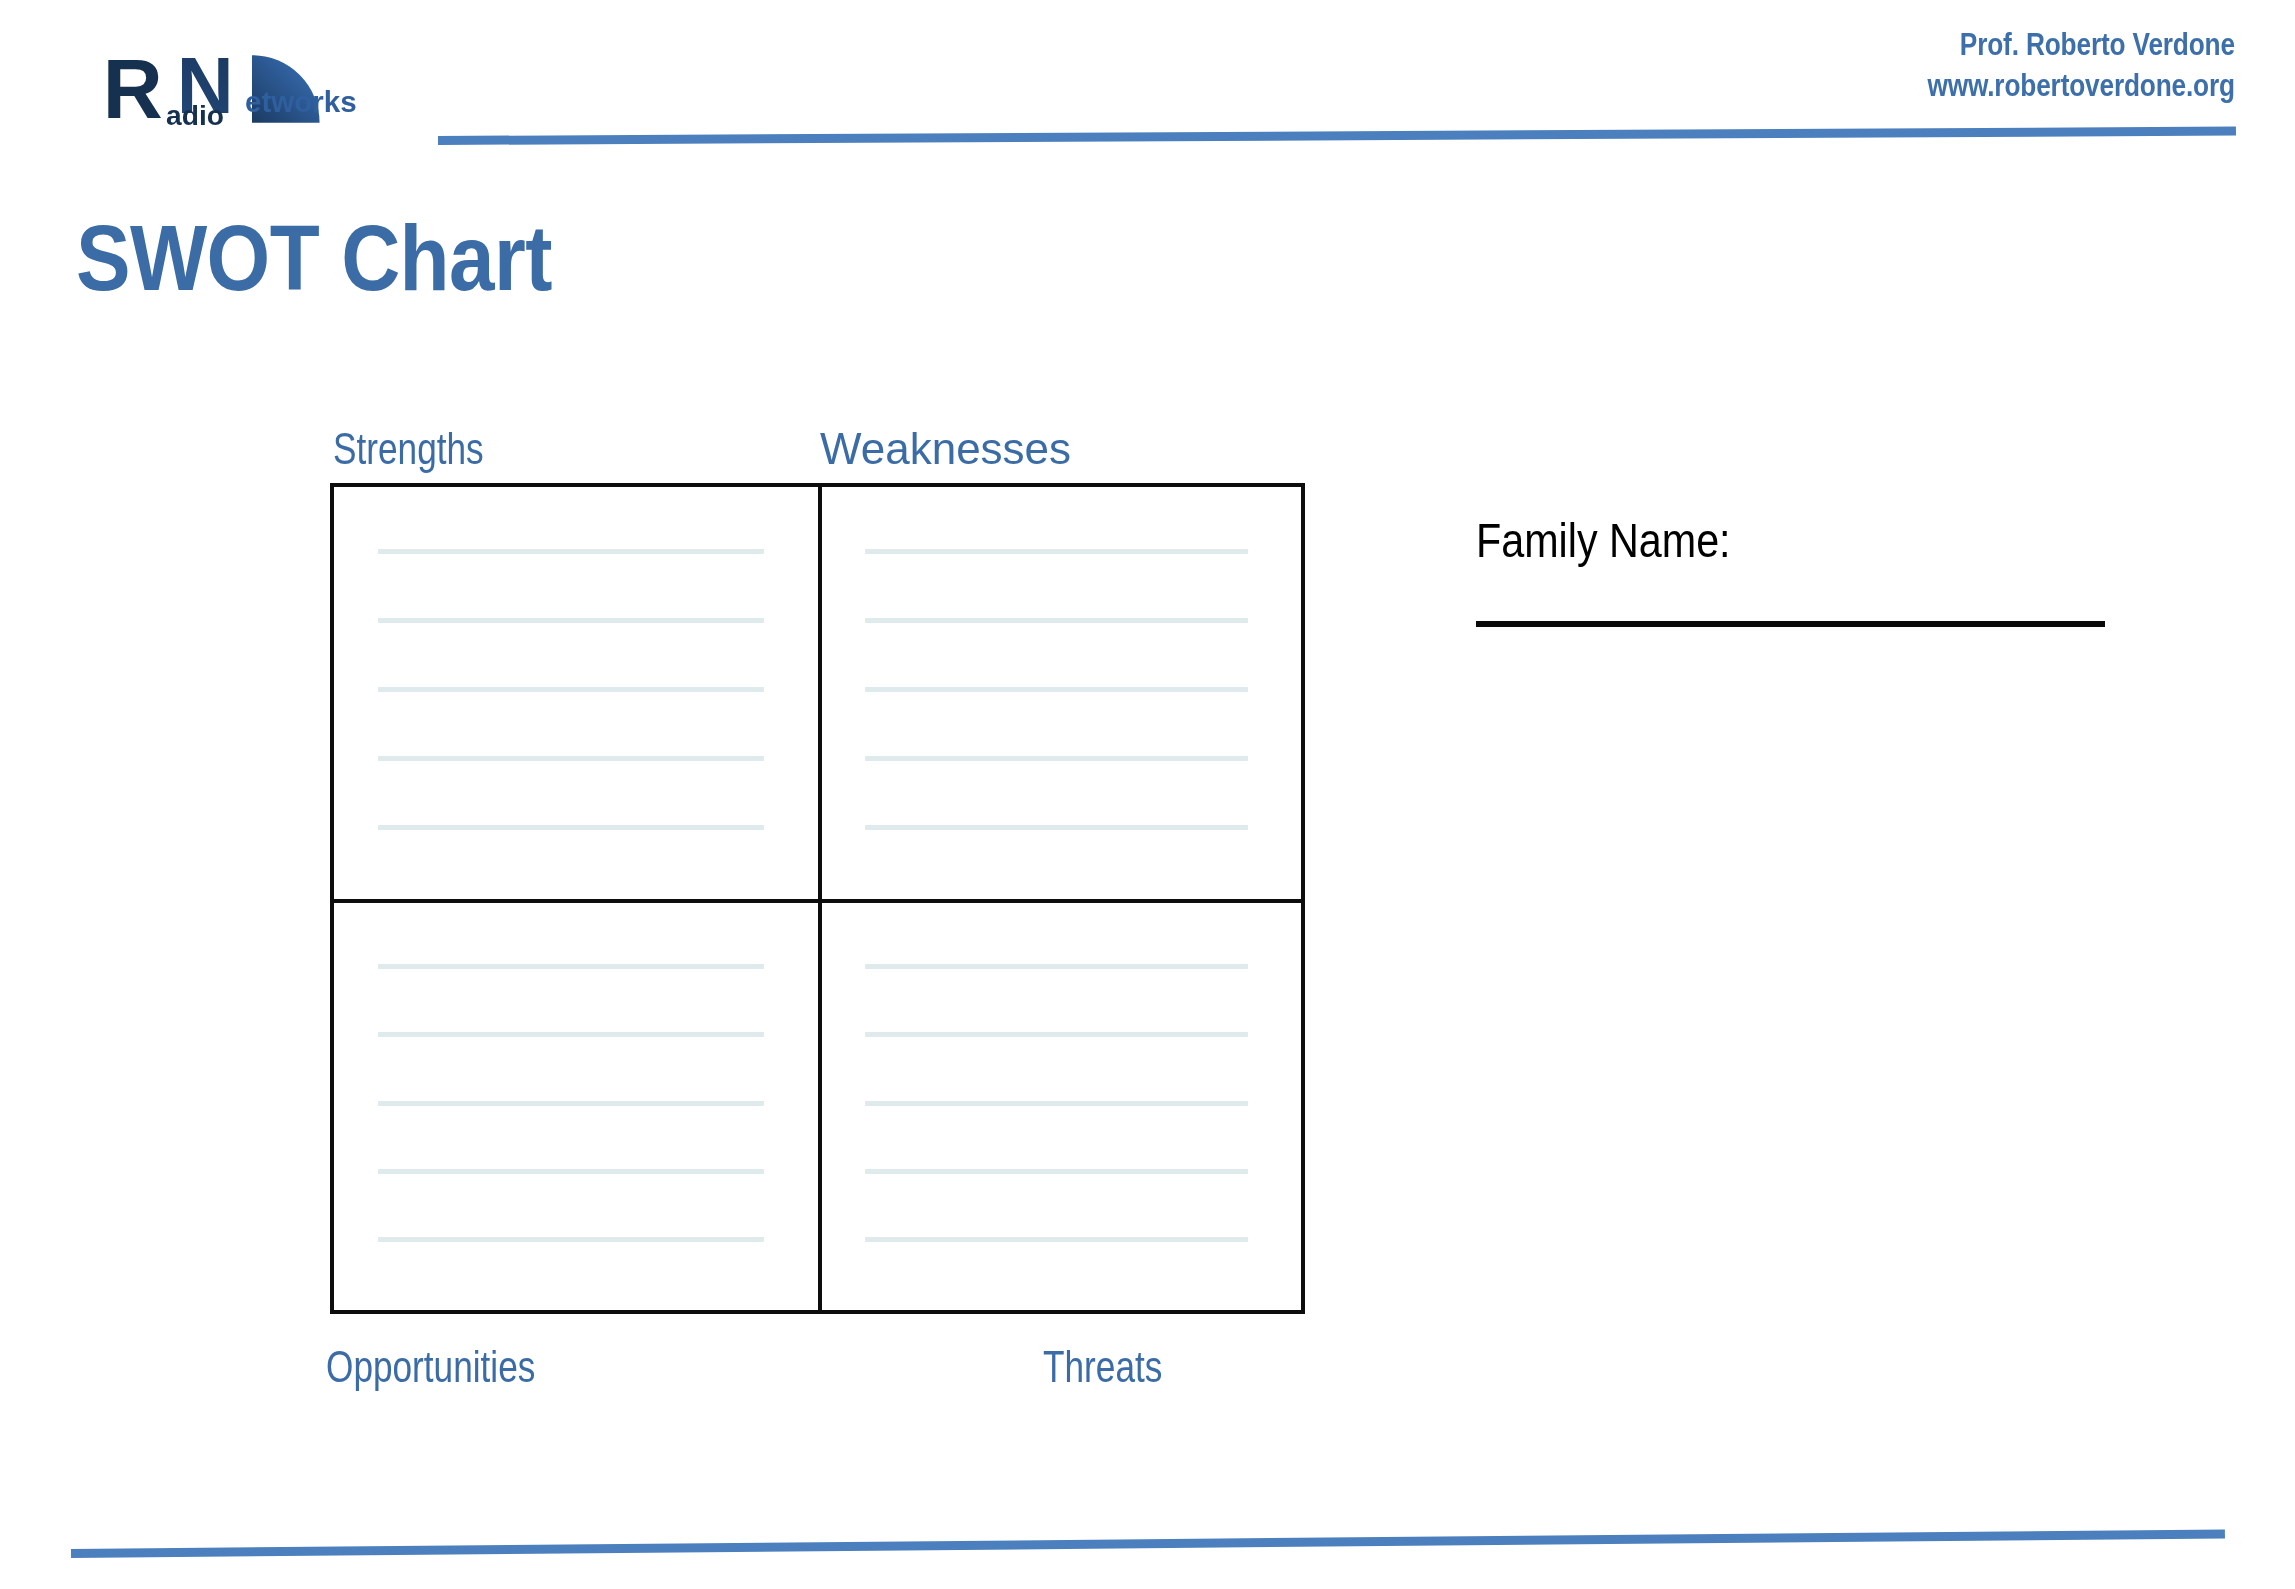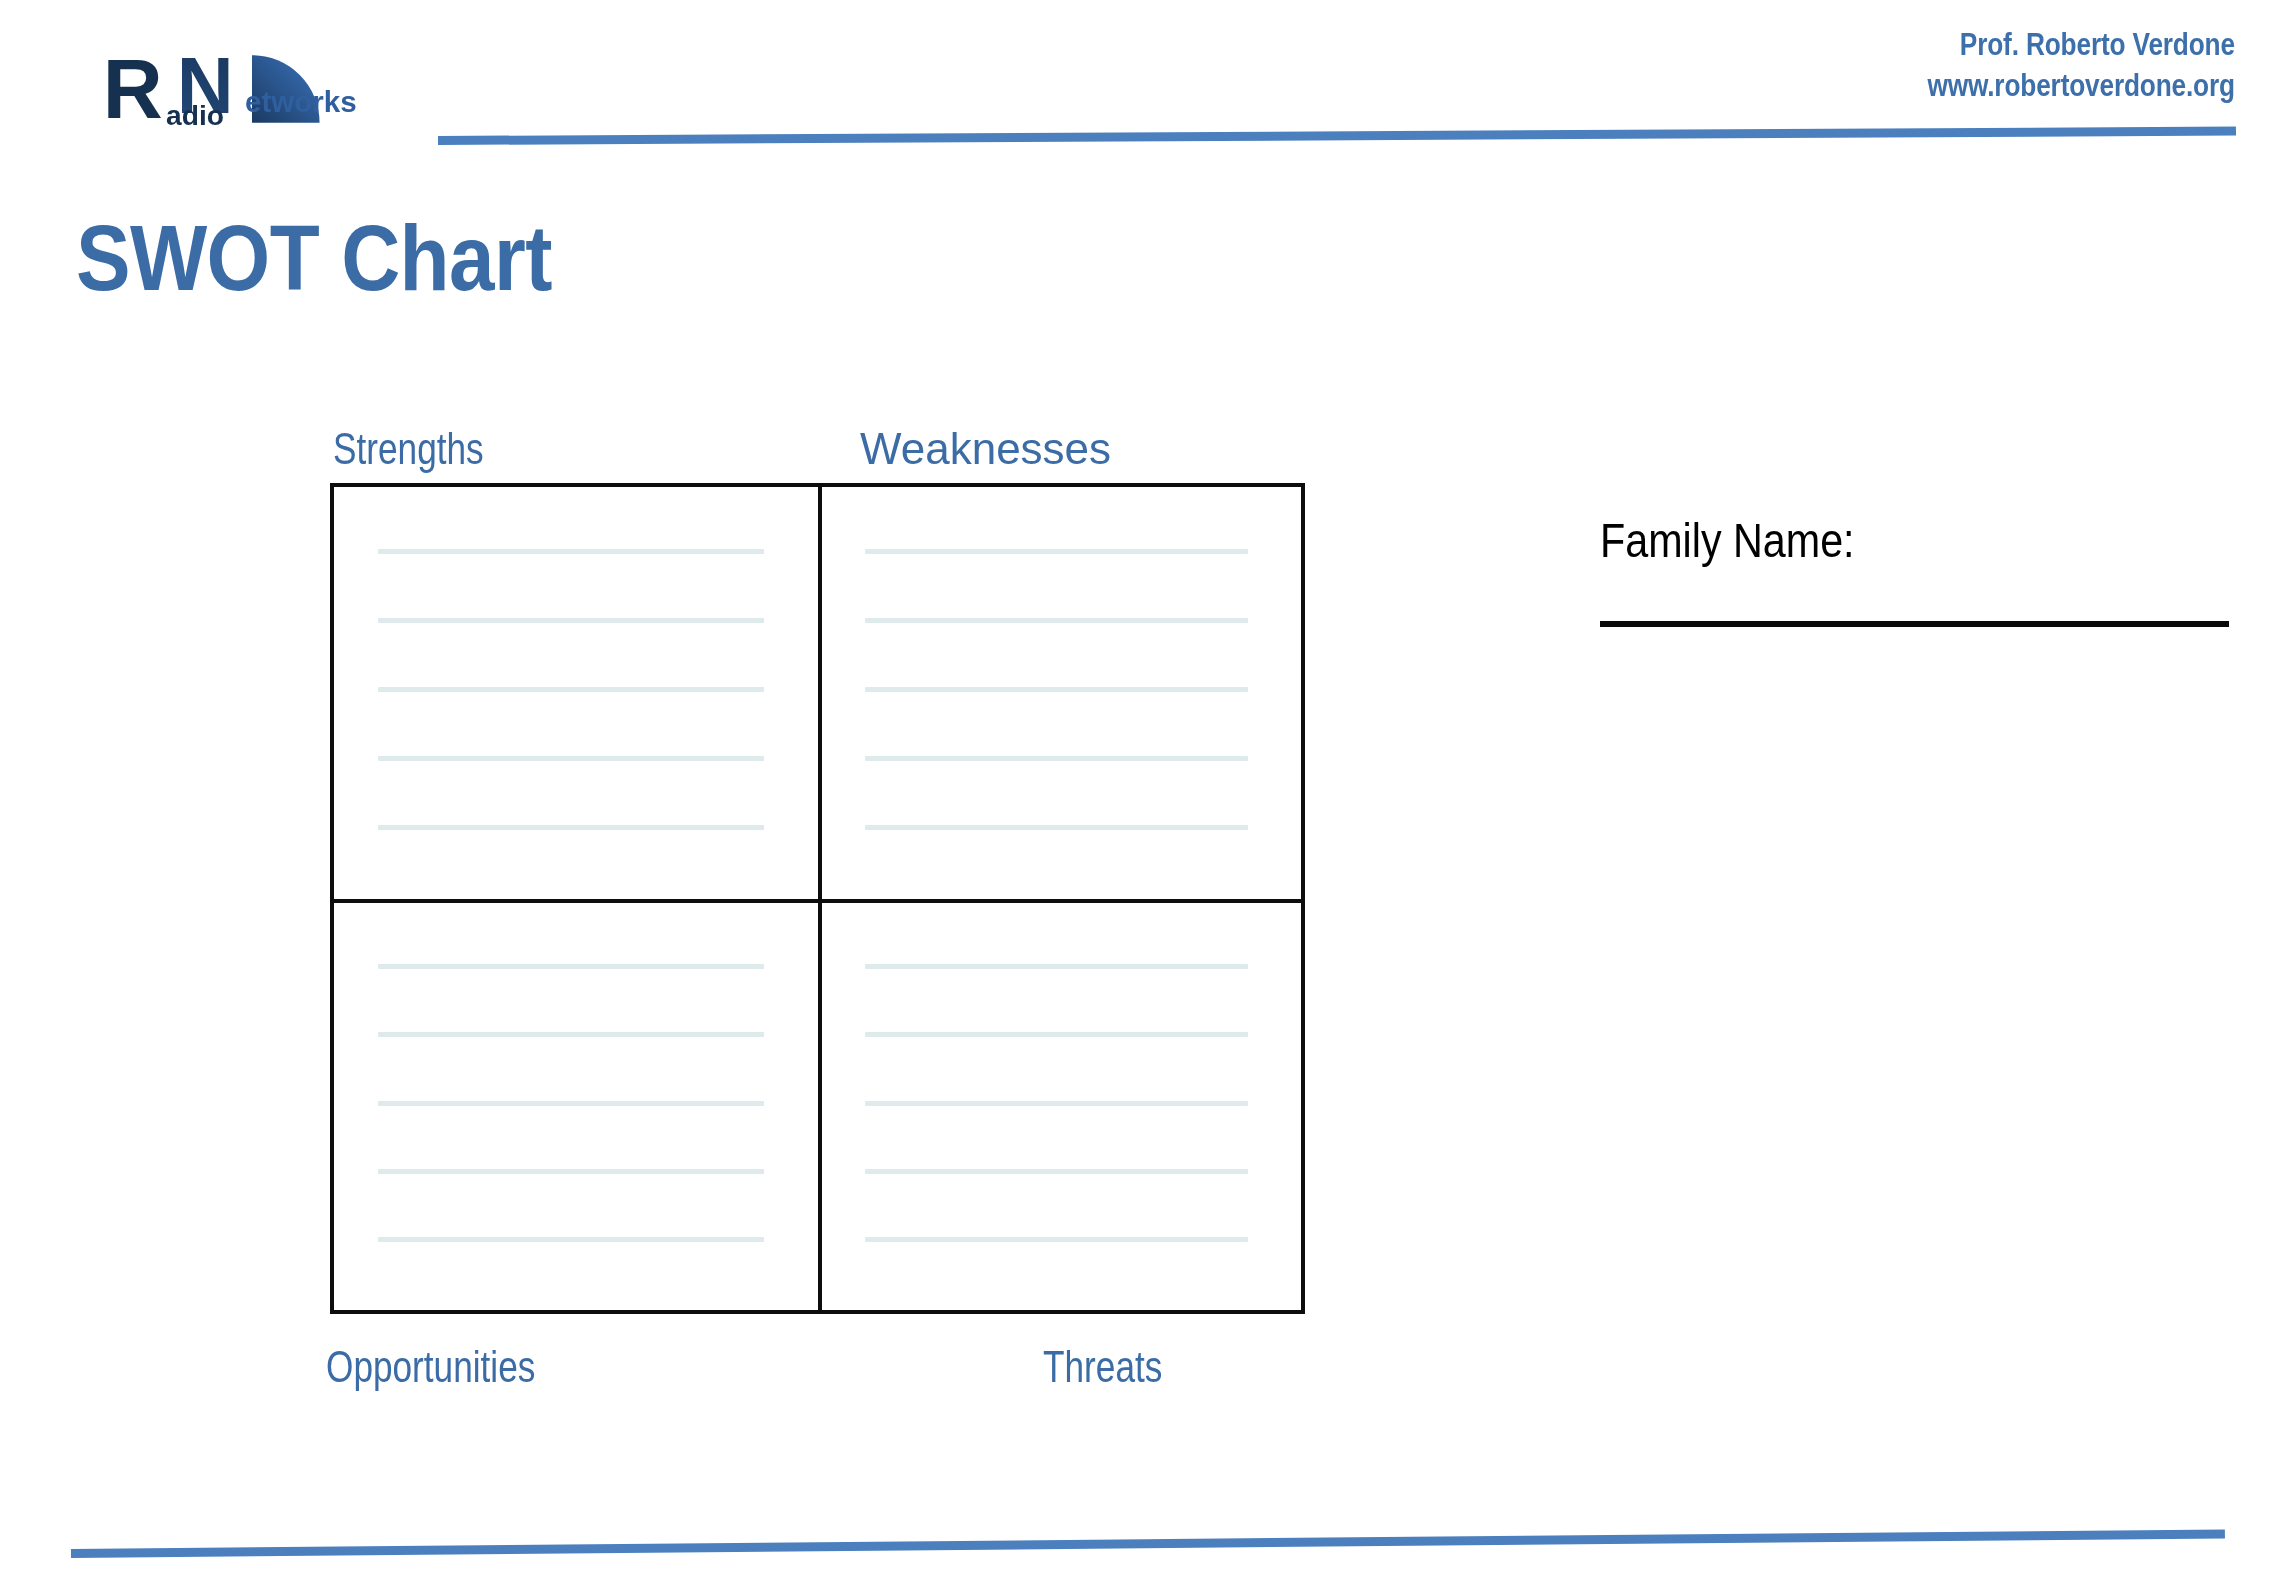--- a/index.html
+++ b/index.html
@@ -88,21 +88,21 @@
     height: 1003px;
   }
   .swot-corner-label {
     position: absolute;
     color: #3b6ca6;
     font-size: 44px;
     font-family: "Liberation Sans Narrow", "Liberation Sans", sans-serif;
     white-space: nowrap;
   }
   .swot-corner-label.narrow { transform: scaleX(0.80); }
-  .swot-corner-label.wide   { transform: scaleX(1.0); margin-left: 40px; }
+  .swot-corner-label.wide   { transform: scaleX(1.0); }
   #label-strengths {
     left: 7px; top: 0px;
     transform-origin: left top;
   }
   #label-weaknesses {
     left: 494px; top: 0px;
     transform-origin: left top;
   }
   #label-opportunities {
     left: 0px; top: 918px;
@@ -141,21 +141,21 @@
     left: 9%;
     width: 80%;
     height: 5px;
     background: #dfeaec;
     border-radius: 0.7px;
   }
 
   
   #form-panel {
     position: absolute;
-    left: 1600px;
+    left: 1476px;
     top: 516px;
     width: 639px;
   }
   .form-field { margin-bottom: 47px; }
   .form-label {
     font-size: 48px;
     color: #000000;
     font-family: "Liberation Sans Narrow", "Liberation Sans", sans-serif;
     transform: scaleX(0.86);
     transform-origin: left top;

